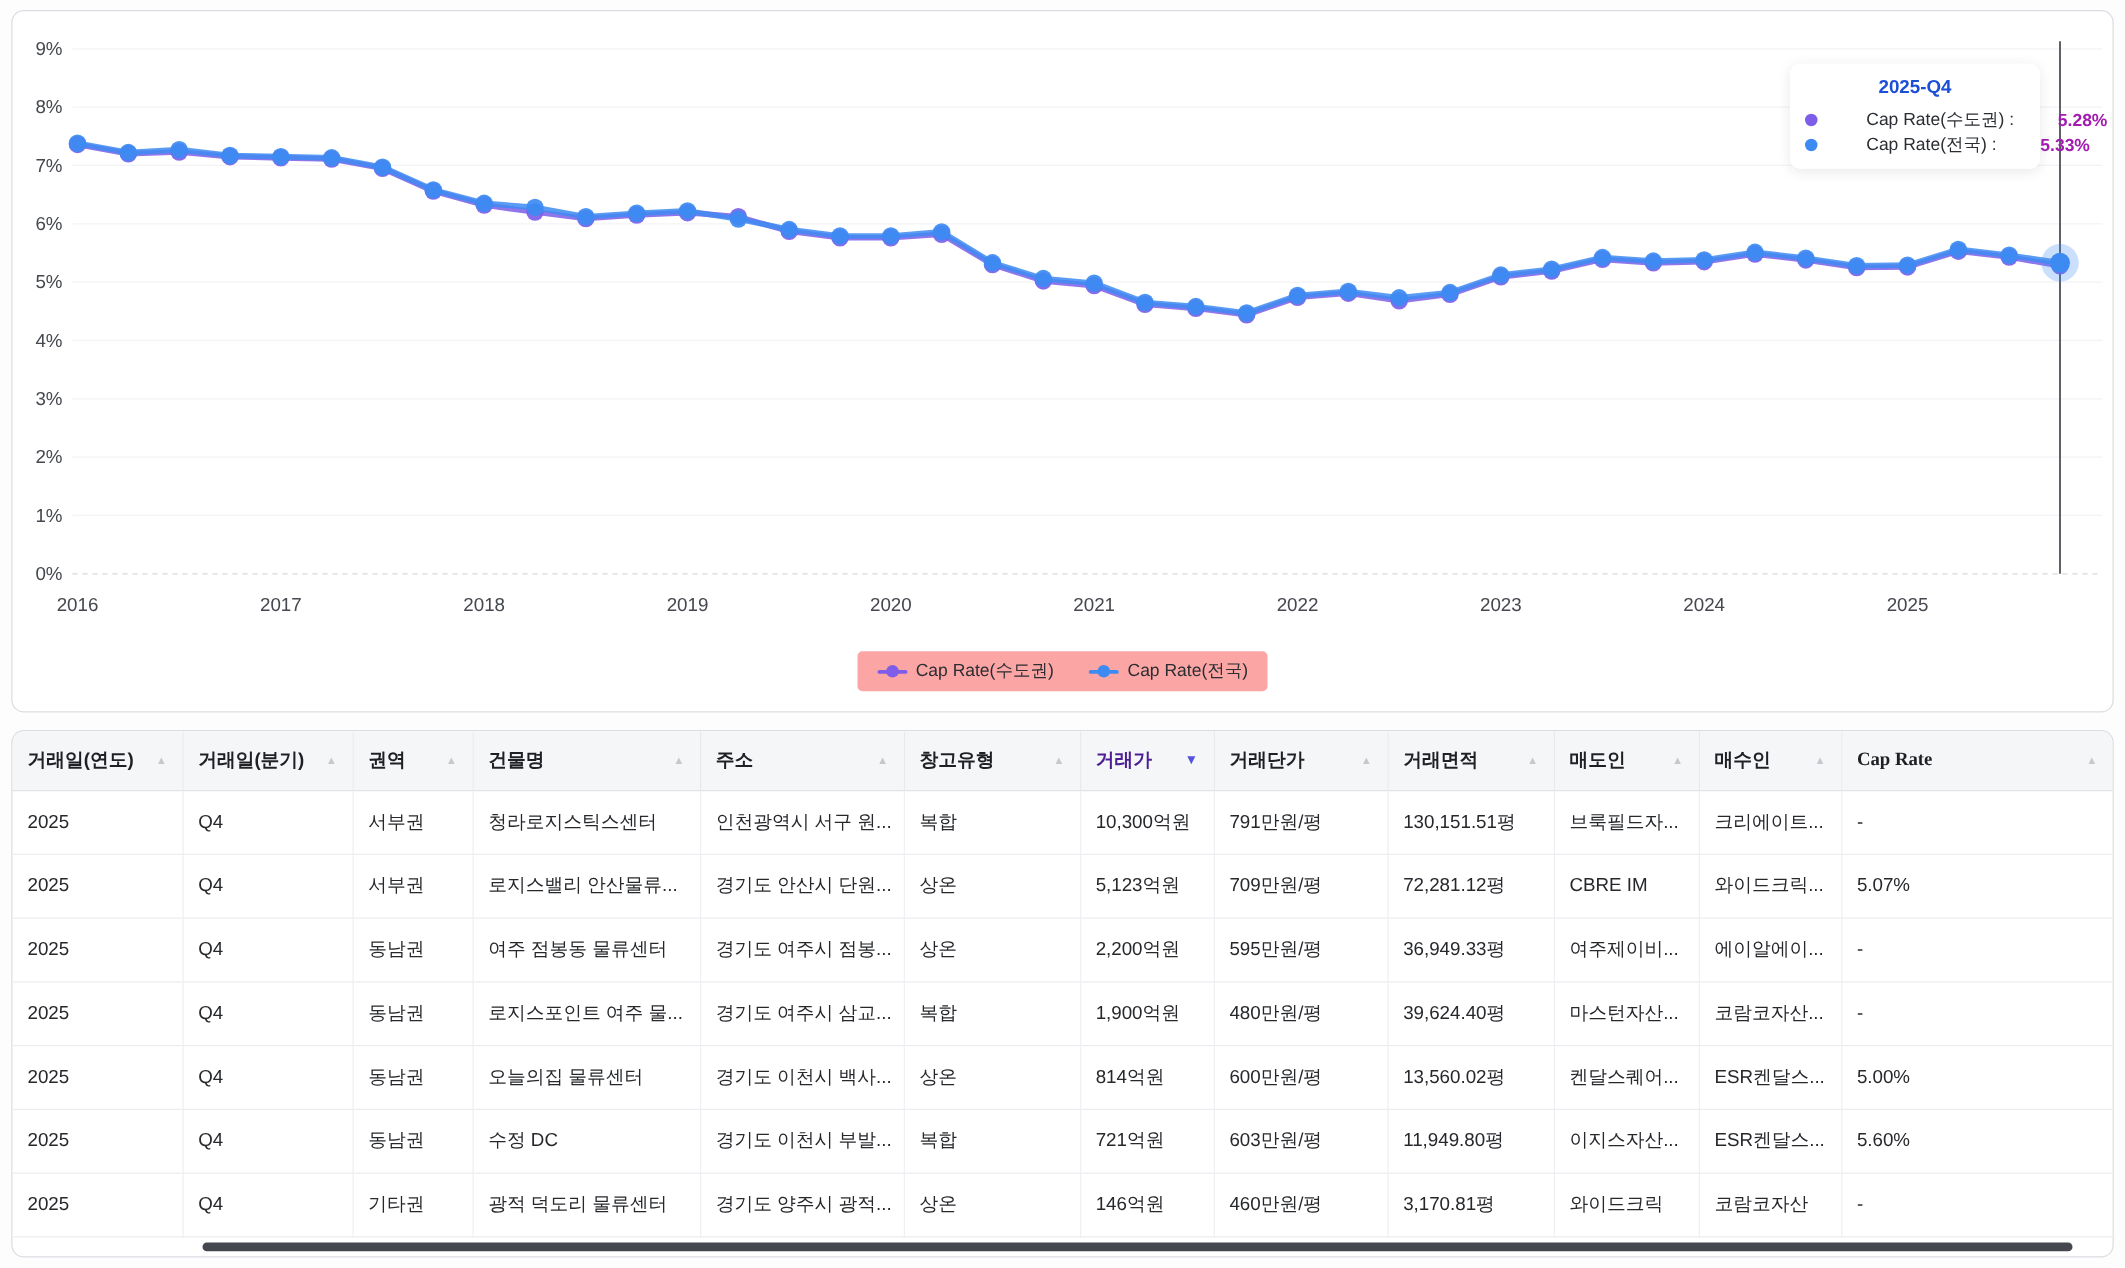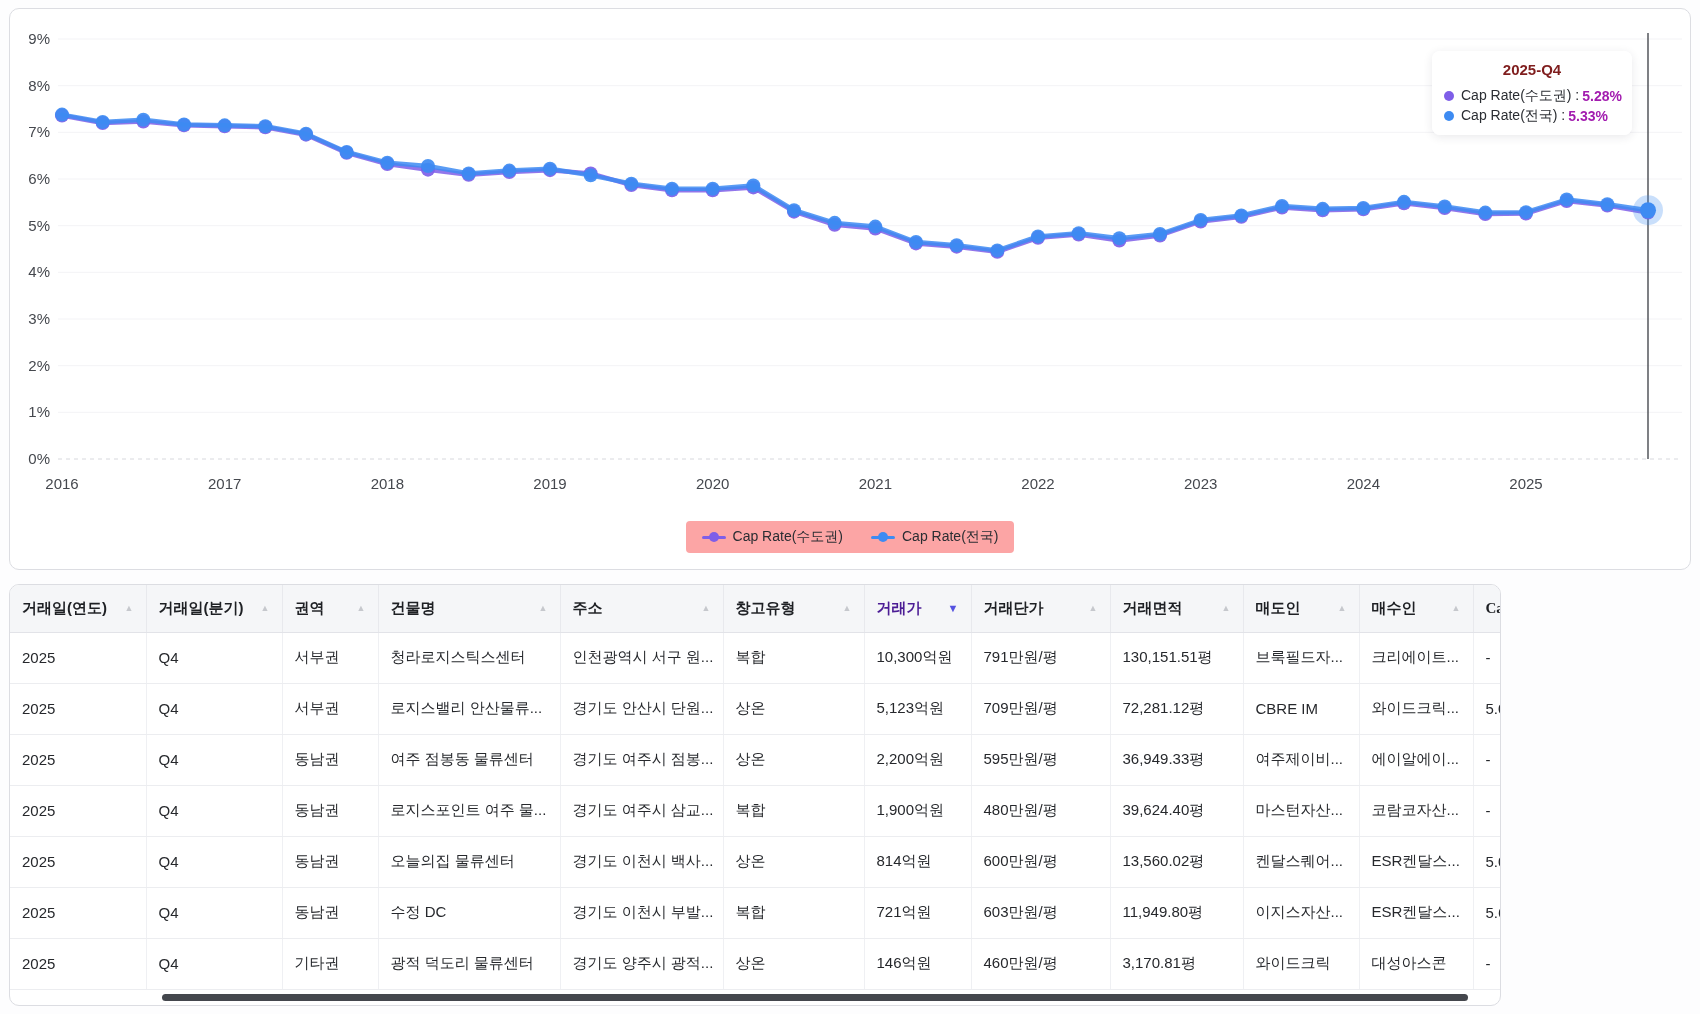--- a/index.html
+++ b/index.html
@@ -7,32 +7,32 @@
   body {
     width:1700px; height:1014px; position:relative;
     font-family:"Liberation Sans","DejaVu Sans",sans-serif;
     color:#26282c;
   }
   .card {
     position:absolute; background:#fff;
     border:1px solid #dcdde2; border-radius:10px;
   }
   .chart-card { left:9px; top:8px; width:1682px; height:562px; overflow:hidden; }
-  .table-card { left:9px; top:584px; width:1492px; height:422px; overflow:hidden; }
+  .table-card { left:9px; top:584px; width:1682px; height:422px; overflow:hidden; }
 
   
   #chart-svg { display:block; margin-top:6px; }
   .tooltip {
     position:absolute; top:42px; right:58px; width:200px;
     background:rgba(255,255,255,0.97); border-radius:8px;
     box-shadow:0 2px 10px rgba(40,44,60,0.10);
     padding:10px 12px 10px 12px; z-index:5;
   }
-  .tooltip-title { font-weight:bold; font-size:15px; text-align:center; margin-bottom:9px; color:#7f1d1d; }
-  .tip-row { display:flex; align-items:center; font-size:14px; color:#2a2d32; margin-top:2px; white-space:nowrap; }
+  .tooltip-title { font-weight:bold; font-size:15px; text-align:center; margin-bottom:9px; color:#1d4ed8; }
+  .tip-row { display:flex; align-items:center; font-size:14px; color:#2a2d32; margin-top:2px; white-space:nowrap;gap:32px; }
   .tip-row .dot { width:10px; height:10px; border-radius:50%; margin-right:7px; flex:0 0 auto; }
   .tip-row b { margin-left:3px; color:#a21caf; }
 
   .legend-wrap { display:flex; justify-content:center; margin-top:6px; }
   .legend-box {
     display:flex; gap:28px; align-items:center;
     background:#fca5a5; border-radius:4px; padding:7px 16px;
     font-size:14px; color:#2a2d32;
   }
   .legend-item { display:flex; align-items:center; gap:7px; cursor:pointer; }
@@ -404,19 +404,19 @@
           <td>2025</td>
           <td>Q4</td>
           <td>기타권</td>
           <td>광적 덕도리 물류센터</td>
           <td>경기도 양주시 광적...</td>
           <td>상온</td>
           <td>146억원</td>
           <td>460만원/평</td>
           <td>3,170.81평</td>
           <td>와이드크릭</td>
-          <td>대성아스콘</td>
+          <td>코람코자산</td>
           <td>-</td>
         </tr>
       </tbody>
   </table>
   <div class="hscrollbar"></div>
 </div>
 
 </body></html>

